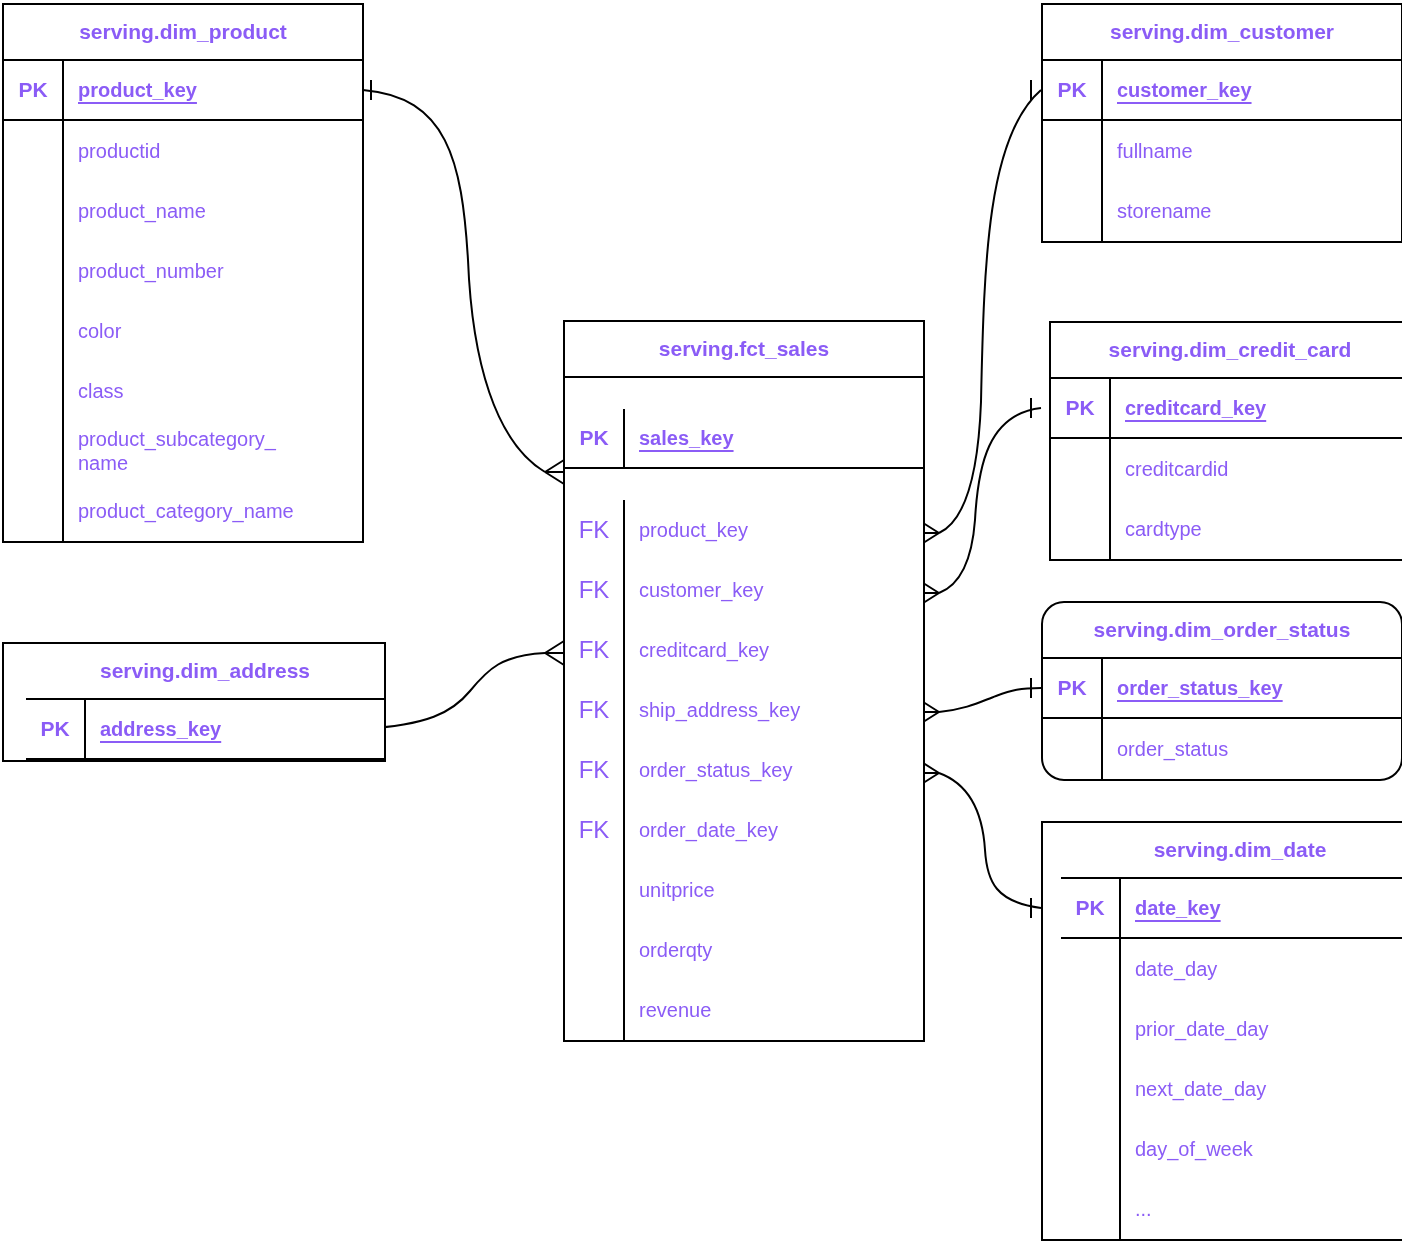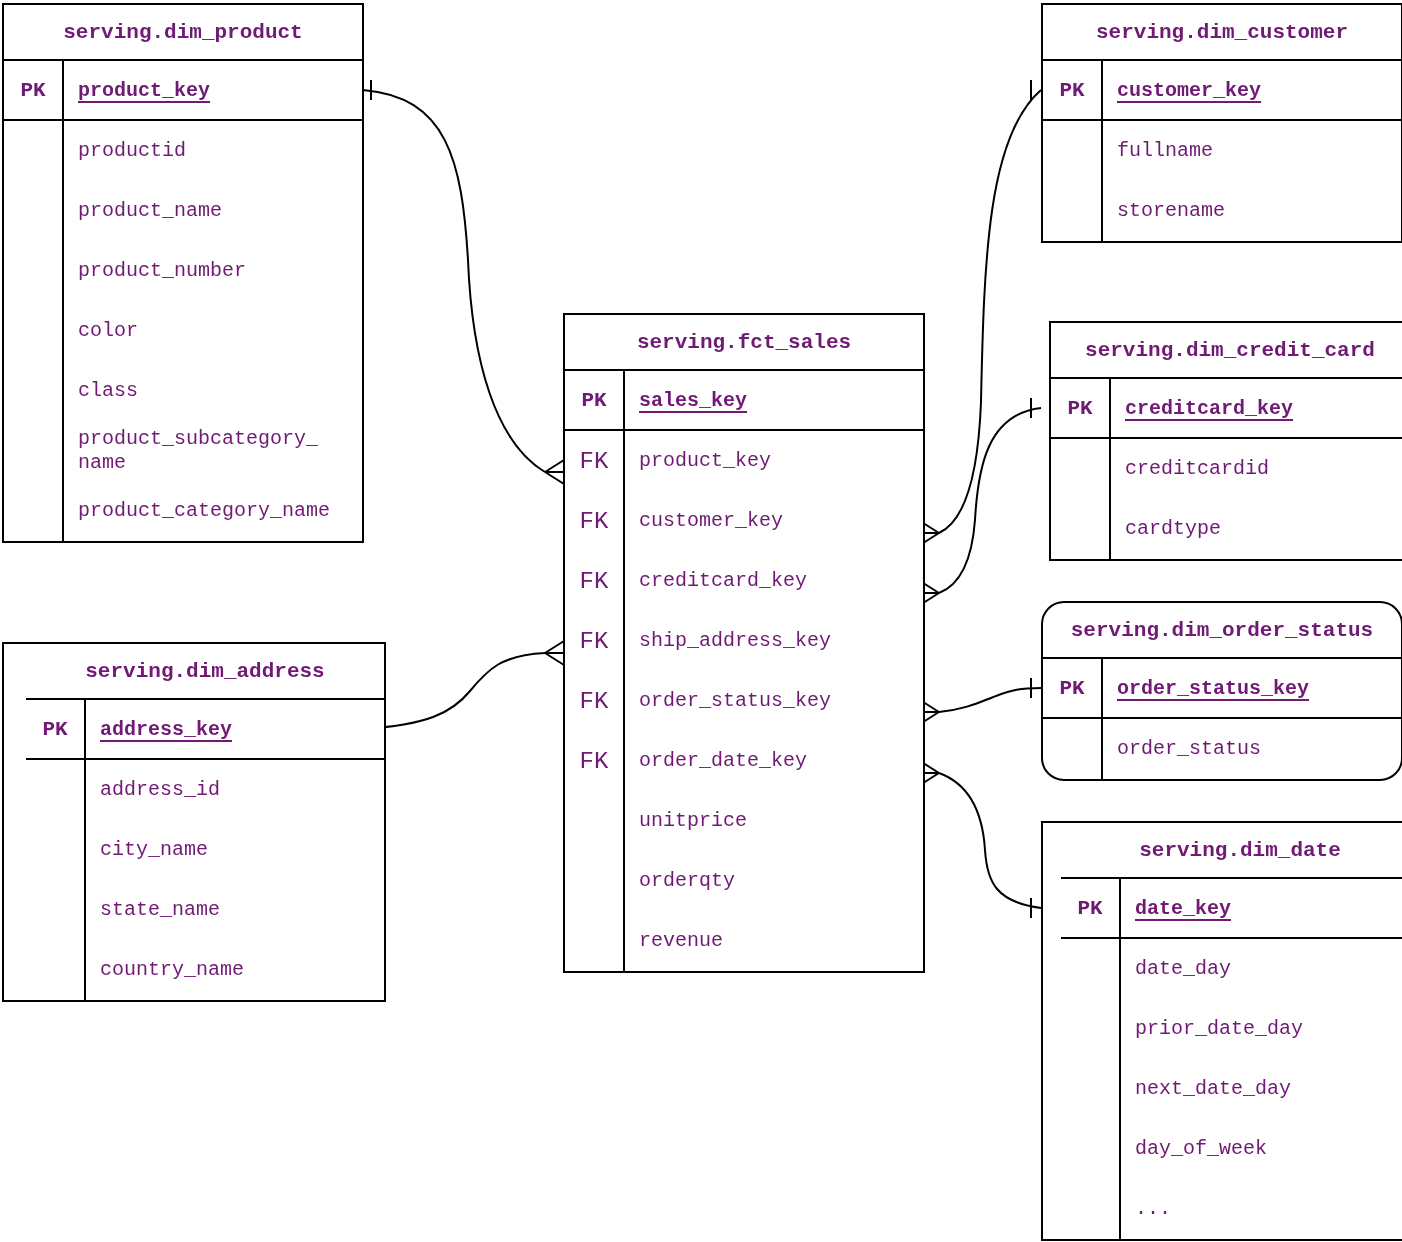--- a/index.html
+++ b/index.html
@@ -1,21 +1,21 @@
 <!DOCTYPE html>
 <html><head>
 <meta charset="utf-8">
 <style>
   html,body{margin:0;padding:0;background:#ffffff;}
   .diagram{
     position:relative;
     width:1402px;height:1242px;
     background:#ffffff;
-    font-family:Liberation Mono, monospace;
-    color:#701a75;
+    font-family:Liberation Sans, sans-serif;
+    color:#8b5cf6;
     overflow:hidden;
   }
   .rel-svg{position:absolute;left:0;top:0;z-index:0;}
   .rel{stroke:#000;stroke-width:2;fill:none;}
   .table{
     position:absolute;
     width:358px;
     background:#fff;
     border:2px solid #000;
     display:flex;flex-direction:column;
@@ -50,21 +50,21 @@
   .t-fields{flex:1;display:flex;flex-direction:column;}
   .t-field{
     height:60px;flex:none;
     display:flex;align-items:center;padding-left:14px;
     font-size:20px;line-height:24px;
     white-space:pre-line;
   }
   
   .pos-product {left:2px;  top:3px;}
   .pos-address {left:2px;  top:642px;padding-left:22px;}
-  .pos-fct     {left:563px;top:313px;}
+  .pos-fct     {left:563px;top:320px;gap:31px;}
   .pos-customer{left:1041px;top:3px;}
   .pos-credit  {left:1041px;top:321px;margin-left:8px;}
   .pos-status  {left:1041px;top:601px;border-radius:23px;}
   .pos-date    {left:1041px;top:821px;padding-left:18px;}
 </style>
 </head>
 <body>
 
 <div class="diagram">
 
@@ -123,26 +123,20 @@
   </div>
 
   <div class="table pos-address">
     <div class="t-title">serving.dim_address</div>
     <div class="t-pkrow">
       <div class="t-keycell">PK</div>
       <div class="t-pkname">address_key</div>
     </div>
     <div class="t-body">
       <div class="t-keycol"></div>
-      <div class="t-fields">
-        <div class="t-field">address_id</div>
-        <div class="t-field">city_name</div>
-        <div class="t-field">state_name</div>
-        <div class="t-field">country_name</div>
-      </div>
     </div>
   </div>
 
   <div class="table pos-fct">
     <div class="t-title">serving.fct_sales</div>
     <div class="t-pkrow">
       <div class="t-keycell">PK</div>
       <div class="t-pkname">sales_key</div>
     </div>
     <div class="t-body">

